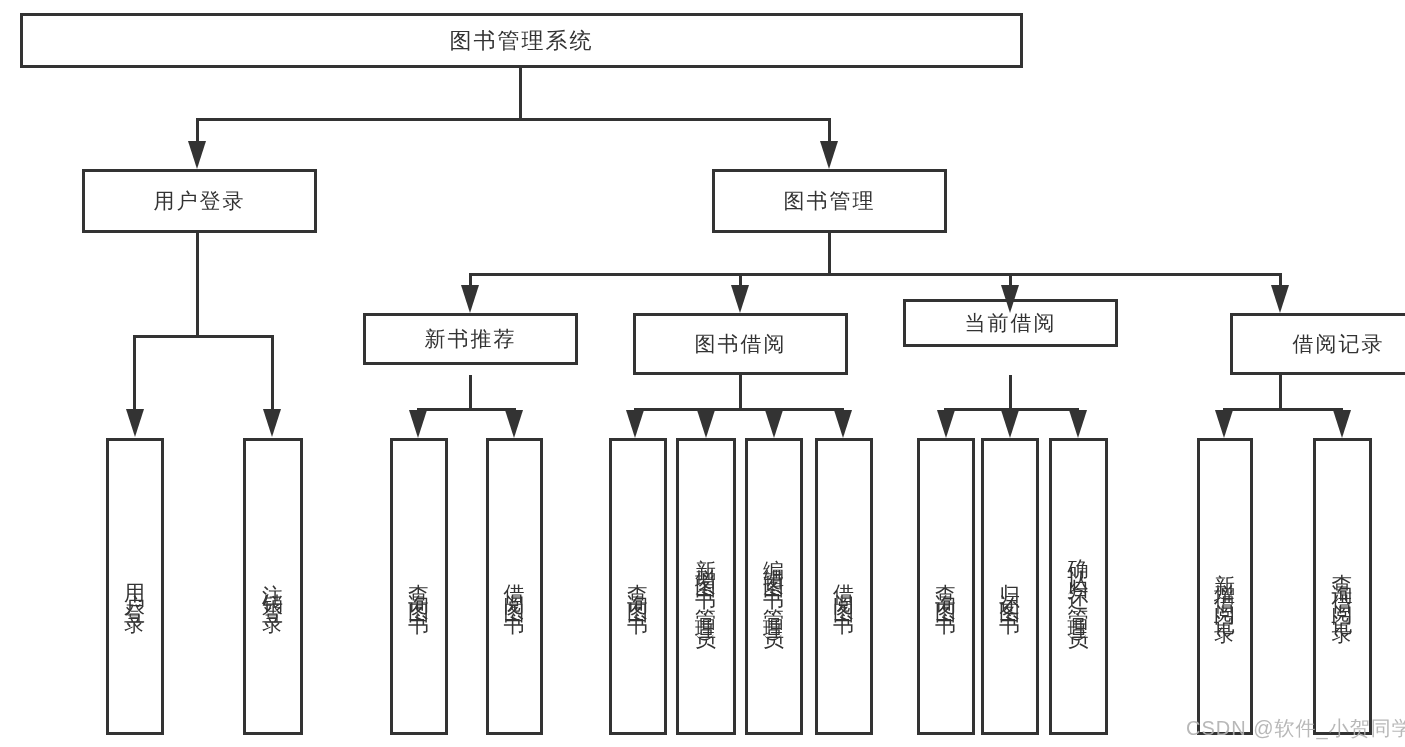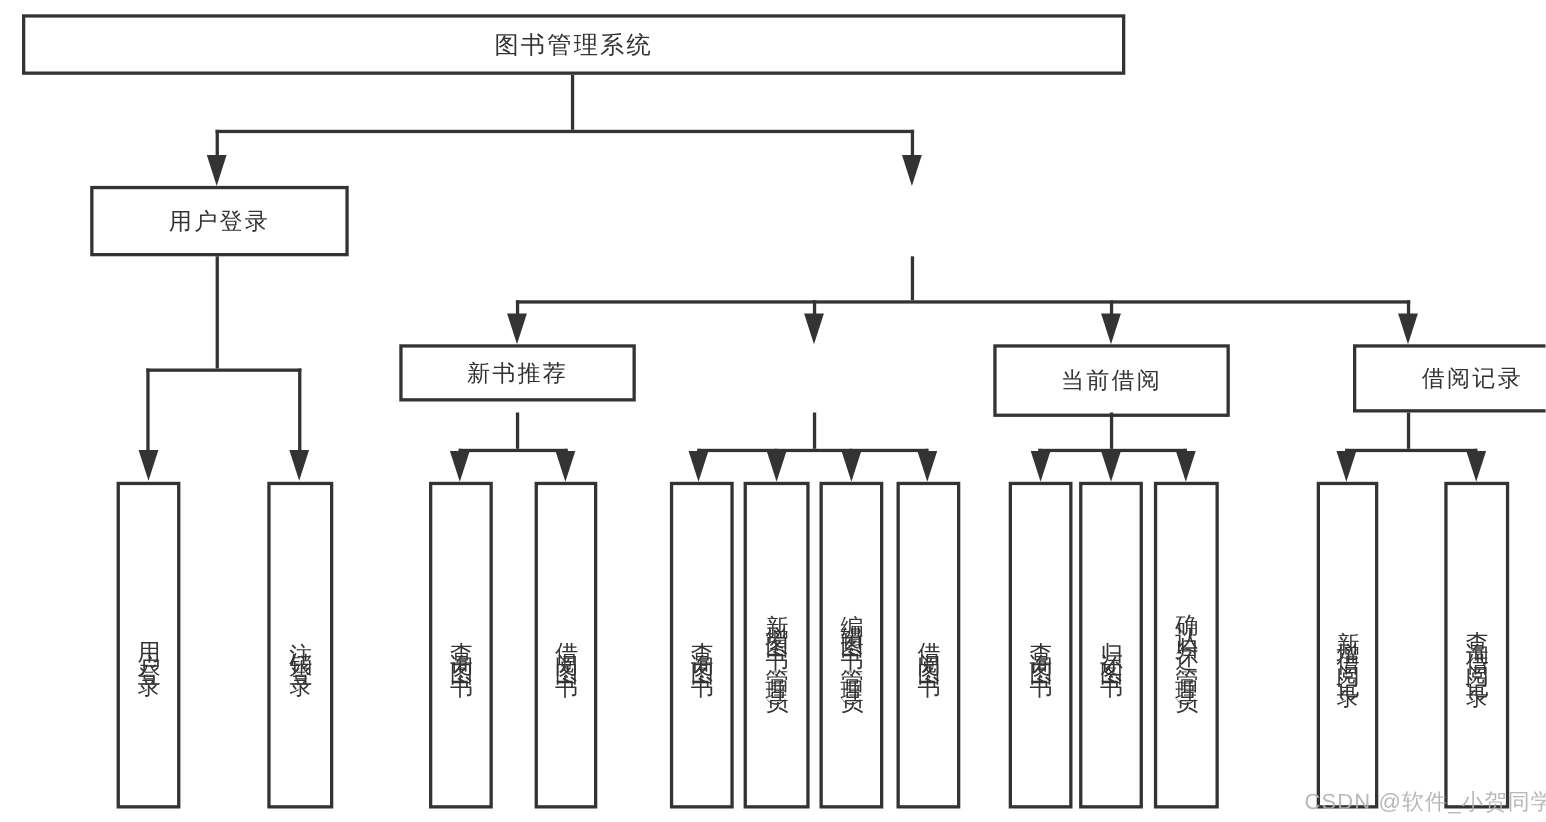--- a/index.html
+++ b/index.html
@@ -23,25 +23,31 @@
 
 <div class="canvas">
 
   <div class="box root" style="left:20px;top:13px;width:1003px;height:55px">
     <span class="htext">图书管理系统</span>
   </div>
 
   <div class="box" style="left:82px;top:169px;width:235px;height:64px">
     <span class="htext">用户登录</span>
   </div>
+  <div class="box" style="left:712px;top:169px;width:235px;height:64px">
+    <span class="htext">图书管理</span>
+  </div>
 
   <div class="box" style="left:363px;top:313px;width:215px;height:52px">
     <span class="htext">新书推荐</span>
   </div>
-  <div class="box" style="left:903px;top:313px;width:215px;height:66px">
+  <div class="box" style="left:633px;top:313px;width:215px;height:62px">
+    <span class="htext">图书借阅</span>
+  </div>
+  <div class="box" style="left:903px;top:299px;width:215px;height:48px">
     <span class="htext">当前借阅</span>
   </div>
   <div class="box" style="left:1230px;top:313px;width:217px;height:62px">
     <span class="htext">借阅记录</span>
   </div>
 
   <div class="box" style="left:106px;top:438px;width:58px;height:297px">
     <span class="vtext">用户登录</span>
   </div>
   <div class="box" style="left:243px;top:438px;width:60px;height:297px">

